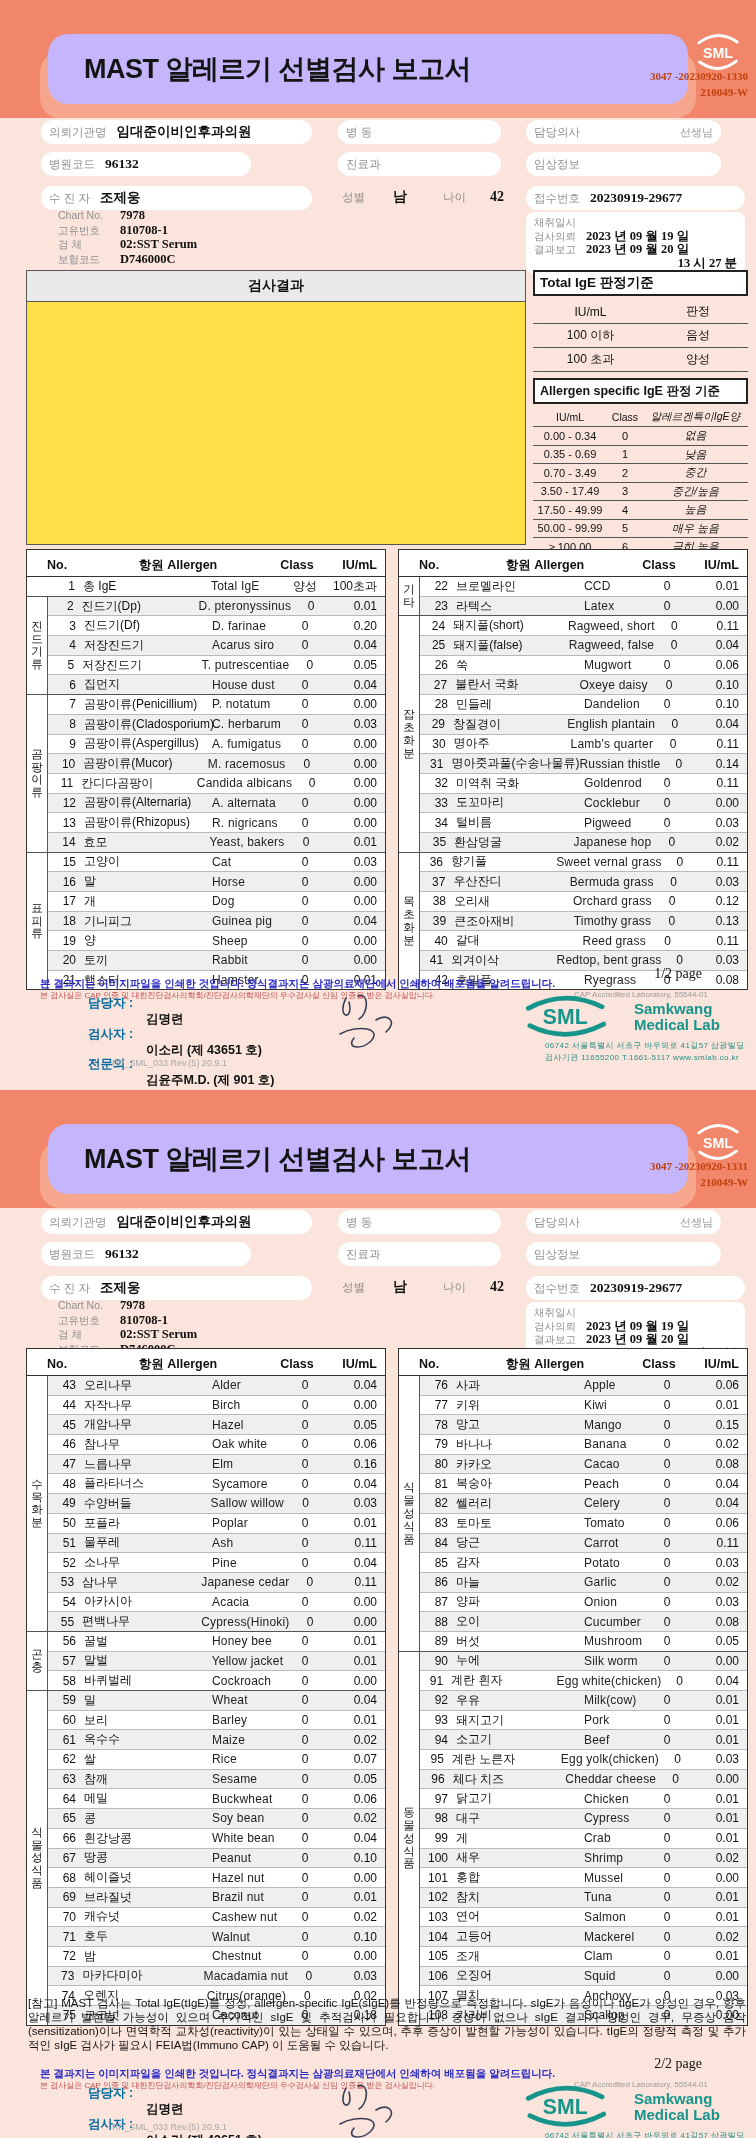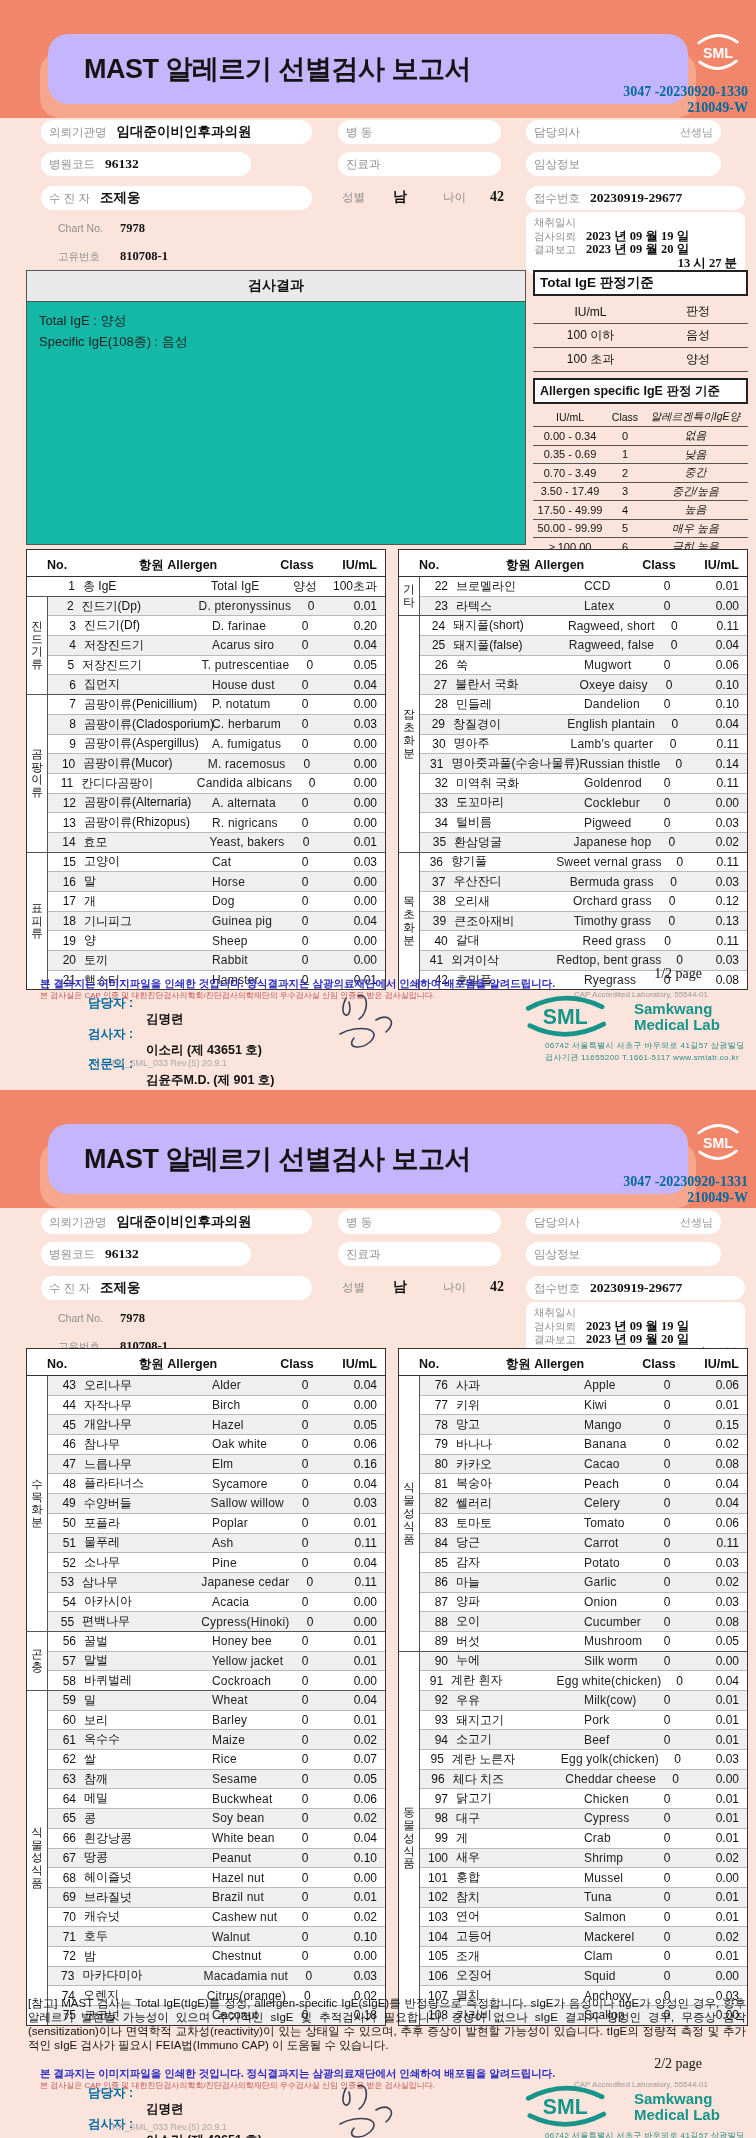--- a/index.html
+++ b/index.html
@@ -5,40 +5,40 @@
   html,body{margin:0;padding:0;background:#fff;}
   body{font-family:"Liberation Sans","DejaVu Sans",sans-serif;color:#111;width:756px;}
   .page{position:relative;width:756px;background:#FAE4DC;overflow:hidden;}
   .page.p1{height:1090px;}
   .page.p2{height:1048px;}
   .band{position:absolute;left:0;top:0;width:756px;height:118px;background:#F1866A;}
   .title-shadow{position:absolute;left:40px;top:52px;width:656px;height:66px;background:#F5A68C;border-radius:20px;}
   .title-card{position:absolute;left:48px;top:34px;width:640px;height:70px;background:#c4b5fd;border-radius:20px;display:flex;align-items:center;}
   .title-card span{padding-left:36px;font-size:27px;font-weight:800;letter-spacing:-0.5px;color:#141414;}
   .sml-top{position:absolute;right:12px;top:28px;width:52px;text-align:center;}
-  .doc-nos{position:absolute;right:8px;top:84px;text-align:right;font-family:"Liberation Serif","DejaVu Serif",serif;font-weight:700;font-size:14px;line-height:16px;color:#0369a1;}
+  .doc-nos{position:absolute;right:8px;top:68px;text-align:right;font-family:"Liberation Serif","DejaVu Serif",serif;font-weight:700;font-size:11px;line-height:16px;color:#c2410c;}
   
   .pill{position:absolute;height:24px;background:#fff;border-radius:12px;display:flex;align-items:center;padding:0 8px;box-sizing:border-box;}
   .plabel{font-size:11.5px;color:#8f8f8f;white-space:nowrap;}
   .pval{margin-left:10px;font-size:13.5px;font-weight:700;font-family:"Liberation Serif","DejaVu Serif",serif;white-space:nowrap;}
   .psuffix{margin-left:auto;font-size:11px;color:#9a9a9a;}
   .sexage{position:absolute;left:342px;top:188px;display:flex;align-items:center;font-size:12px;gap:12px;}
   .sexage .l{color:#8f8f8f;font-size:11.5px;}
   .sexage .v{font-weight:700;font-size:14px;font-family:"Liberation Serif","DejaVu Serif",serif;}
   .chart-rows{position:absolute;left:58px;top:208px;line-height:14.5px;}
-  .chart-rows .cr{display:flex;margin-top:13px;}
+  .chart-rows .cr{display:flex;}
   .chart-rows .cl{width:62px;font-size:10.5px;color:#8f8f8f;}
   .chart-rows .cv{font-size:12.5px;font-weight:700;font-family:"Liberation Serif","DejaVu Serif",serif;}
   .datebox{position:absolute;left:526px;top:212px;width:219px;background:#fff;border-radius:8px;padding:4px 8px;box-sizing:border-box;line-height:13.5px;}
   .datebox .dr{display:flex;}
   .datebox .dl{width:52px;font-size:10.5px;color:#8f8f8f;}
   .datebox .dv{font-size:12.5px;font-weight:700;font-family:"Liberation Serif","DejaVu Serif",serif;}
   .datebox .time{text-align:right;font-size:12.5px;font-weight:700;font-family:"Liberation Serif","DejaVu Serif",serif;}
   
-  .res-box{position:absolute;left:26px;top:270px;width:500px;height:275px;background:#14b8a6;border:1.5px solid #555;box-sizing:border-box;}
+  .res-box{position:absolute;left:26px;top:270px;width:500px;height:275px;background:#fde047;border:1.5px solid #555;box-sizing:border-box;}
   .res-head{height:30px;background:#E9E9E9;border-bottom:1.5px solid #555;display:flex;align-items:center;justify-content:center;font-weight:700;font-size:14px;}
   .res-body{padding:8px 12px;font-size:13px;line-height:21px;color:#222;}
   .tot-box,.spec-box{position:absolute;left:533px;width:215px;height:26px;border:2px solid #222;background:#fff;display:flex;align-items:center;padding-left:5px;box-sizing:border-box;font-weight:700;}
   .tot-box{top:270px;font-size:13.5px;}
   .spec-box{top:378px;font-size:12.5px;}
   .tot-rows{position:absolute;left:533px;top:300px;width:215px;}
   .tot-rows .cr-row{display:flex;height:23px;align-items:center;border-bottom:1.5px solid #555;font-size:12px;}
   .tot-rows .cr-c1{width:115px;text-align:center;}
   .tot-rows .cr-c2{flex:1;text-align:center;}
   .spec-rows{position:absolute;left:533px;top:408px;width:215px;}
@@ -182,24 +182,20 @@
       <div class="dr">
         <span class="dl">결과보고</span>
         <span class="dv">2023 년 09 월 20 일</span>
       </div>
       <div class="time">13 시 27 분</div>
     </div>
 
     <div>
       <div class="res-box">
         <div class="res-head">검사결과</div>
-        <div class="res-body">
-          <div>Total IgE : 양성</div>
-          <div>Specific IgE(108종) : 음성</div>
-        </div>
       </div>
       <div class="tot-box">Total IgE 판정기준</div>
       <div class="tot-rows">
         <div class="cr-row">
           <span class="cr-c1">IU/mL</span>
           <span class="cr-c2">판정</span>
         </div>
         <div class="cr-row">
           <span class="cr-c1">100 이하</span>
           <span class="cr-c2">음성</span>

